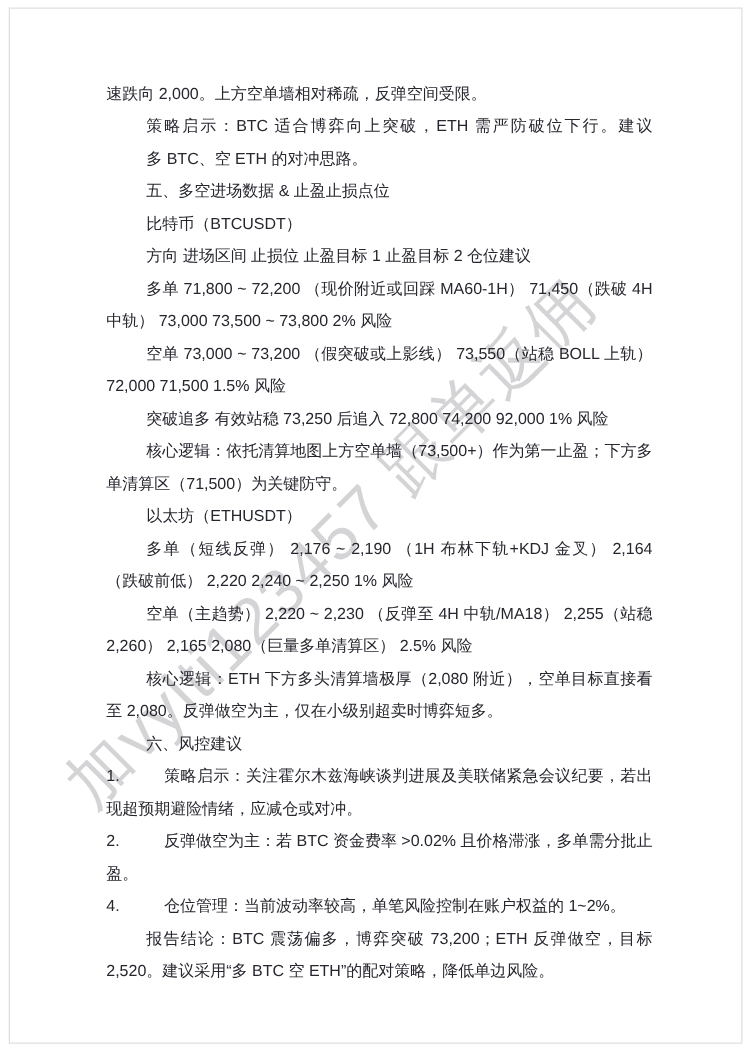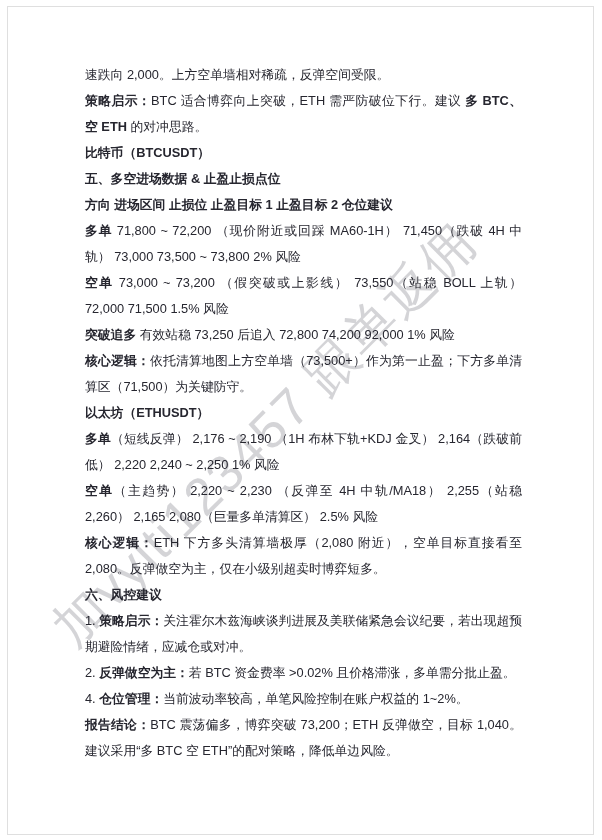--- a/index.html
+++ b/index.html
@@ -39,41 +39,41 @@
     left: 85px;
     top: 62px;
     width: 437px;
     z-index: 2;
     font-size: 12.8px;
     line-height: 26px;
     color: #26262f;
     text-align: justify;
   }
   .doc p { margin: 0; }
-  .doc .b { font-weight: 700; }
+  .doc .b { font-weight: 400; margin-left: 32px; }
 </style>
 </head>
 <body>
 
 <div class="page">
   <div class="page-border"></div>
   <div class="watermark">加vylti123457 跟单返佣</div>
   <div class="doc">
       <p><span>速跌向 2,000。上方空单墙相对稀疏，反弹空间受限。</span></p>
       <p><span class="b">策略启示：</span><span>BTC 适合博弈向上突破，ETH 需严防破位下行。建议 </span><span class="b">多 BTC、空 ETH</span><span> 的对冲思路。</span></p>
+      <p><span class="b">五、多空进场数据 &amp; 止盈止损点位</span></p>
       <p><span class="b">比特币（BTCUSDT）</span></p>
-      <p><span class="b">五、多空进场数据 &amp; 止盈止损点位</span></p>
       <p><span class="b">方向 进场区间 止损位 止盈目标 1 止盈目标 2 仓位建议</span></p>
       <p><span class="b">多单</span><span> 71,800 ~ 72,200 （现价附近或回踩 MA60-1H） 71,450（跌破 4H 中轨） 73,000 73,500 ~ 73,800 2% 风险</span></p>
       <p><span class="b">空单</span><span> 73,000 ~ 73,200 （假突破或上影线） 73,550（站稳 BOLL 上轨） 72,000 71,500 1.5% 风险</span></p>
       <p><span class="b">突破追多</span><span> 有效站稳 73,250 后追入 72,800 74,200 92,000 1% 风险</span></p>
       <p><span class="b">核心逻辑：</span><span>依托清算地图上方空单墙（73,500+）作为第一止盈；下方多单清算区（71,500）为关键防守。</span></p>
       <p><span class="b">以太坊（ETHUSDT）</span></p>
       <p><span class="b">多单</span><span>（短线反弹） 2,176 ~ 2,190 （1H 布林下轨+KDJ 金叉） 2,164（跌破前低） 2,220 2,240 ~ 2,250 1% 风险</span></p>
       <p><span class="b">空单</span><span>（主趋势） 2,220 ~ 2,230 （反弹至 4H 中轨/MA18） 2,255（站稳 2,260） 2,165 2,080（巨量多单清算区） 2.5% 风险</span></p>
       <p><span class="b">核心逻辑：</span><span>ETH 下方多头清算墙极厚（2,080 附近），空单目标直接看至 2,080。反弹做空为主，仅在小级别超卖时博弈短多。</span></p>
       <p><span class="b">六、风控建议</span></p>
       <p><span>1. </span><span class="b">策略启示：</span><span>关注霍尔木兹海峡谈判进展及美联储紧急会议纪要，若出现超预期避险情绪，应减仓或对冲。</span></p>
       <p><span>2. </span><span class="b">反弹做空为主：</span><span>若 BTC 资金费率 &gt;0.02% 且价格滞涨，多单需分批止盈。</span></p>
       <p><span>4. </span><span class="b">仓位管理：</span><span>当前波动率较高，单笔风险控制在账户权益的 1~2%。</span></p>
-      <p><span class="b">报告结论：</span><span>BTC 震荡偏多，博弈突破 73,200；ETH 反弹做空，目标 1,040。建议采用“多 BTC 空 ETH”的配对策略，降低单边风险。</span></p>
+      <p><span class="b">报告结论：</span><span>BTC 震荡偏多，博弈突破 73,200；ETH 反弹做空，目标 2,520。建议采用“多 BTC 空 ETH”的配对策略，降低单边风险。</span></p>
     </div>
 </div>
 
 </body></html>

